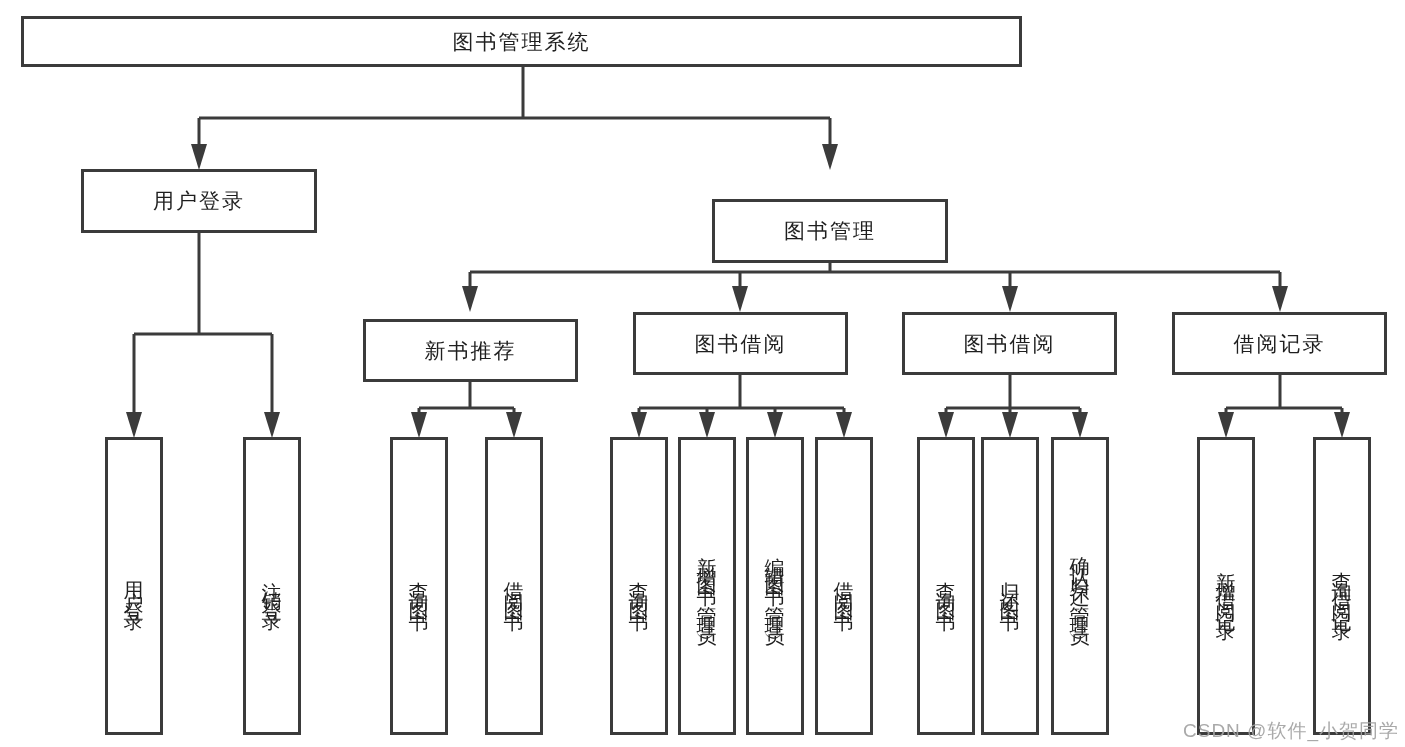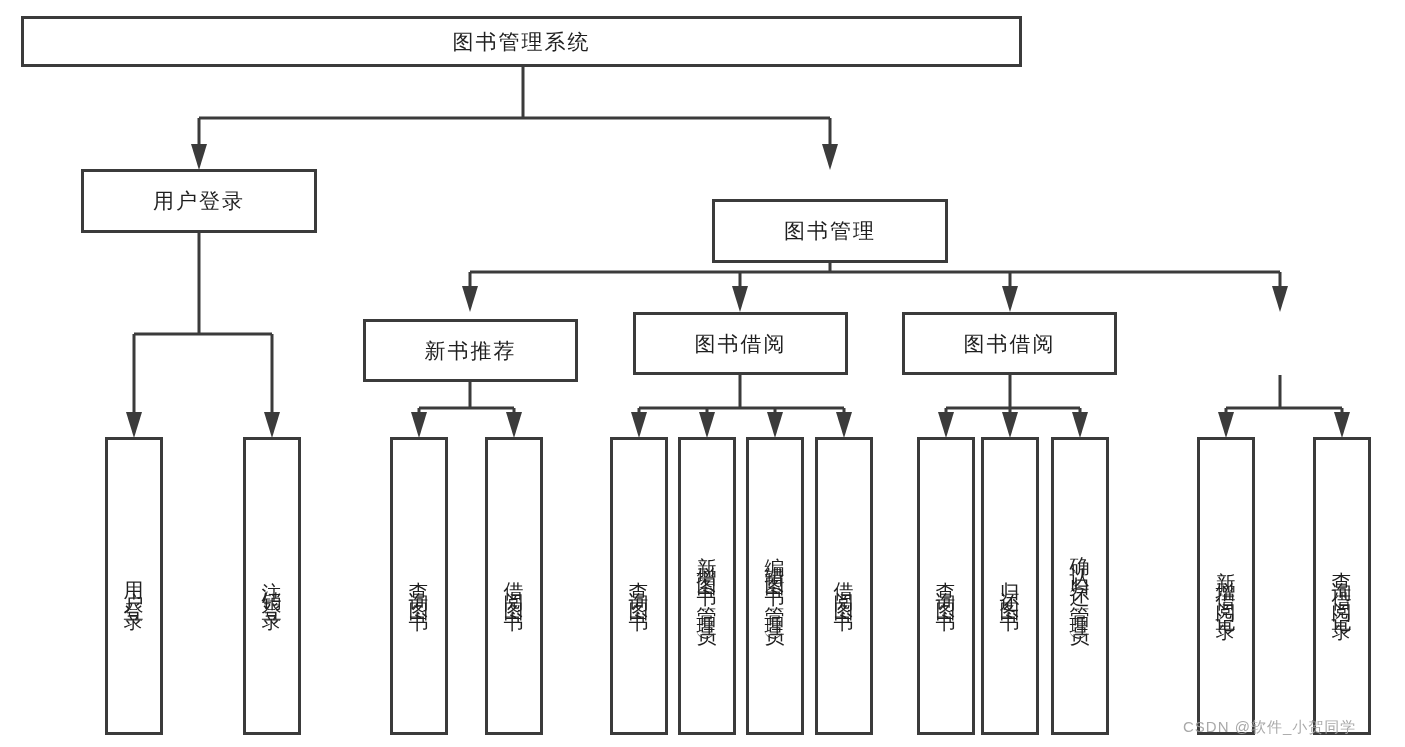--- a/index.html
+++ b/index.html
@@ -67,21 +67,21 @@
   .n-f08 { left: 815px; }
   .n-f09 { left: 917px; }
   .n-f10 { left: 981px; }
   .n-f11 { left: 1051px; }
   .n-f12 { left: 1197px; }
   .n-f13 { left: 1313px; }
   .watermark {
     position: absolute;
     left: 1183px;
     top: 718px;
-    font-size: 15px;
+    font-size: 19px;
     letter-spacing: 1px;
     color: rgba(162, 162, 162, 0.92);
     white-space: nowrap;
     z-index: 3;
   }
 </style>
 </head>
 <body>
 
 <div class="stage">
@@ -139,20 +139,23 @@
 
   <div class="node n-l3a">
     <span class="hlabel">新书推荐</span>
   </div>
   <div class="node n-l3b">
     <span class="hlabel">图书借阅</span>
   </div>
   <div class="node n-l3c">
     <span class="hlabel">图书借阅</span>
   </div>
+  <div class="node n-l3d">
+    <span class="hlabel">借阅记录</span>
+  </div>
 
   <div class="node leaf n-f01">
     <span class="vlabel">用户登录</span>
   </div>
   <div class="node leaf n-f02">
     <span class="vlabel">注销登录</span>
   </div>
   <div class="node leaf n-f03">
     <span class="vlabel">查询图书</span>
   </div>

